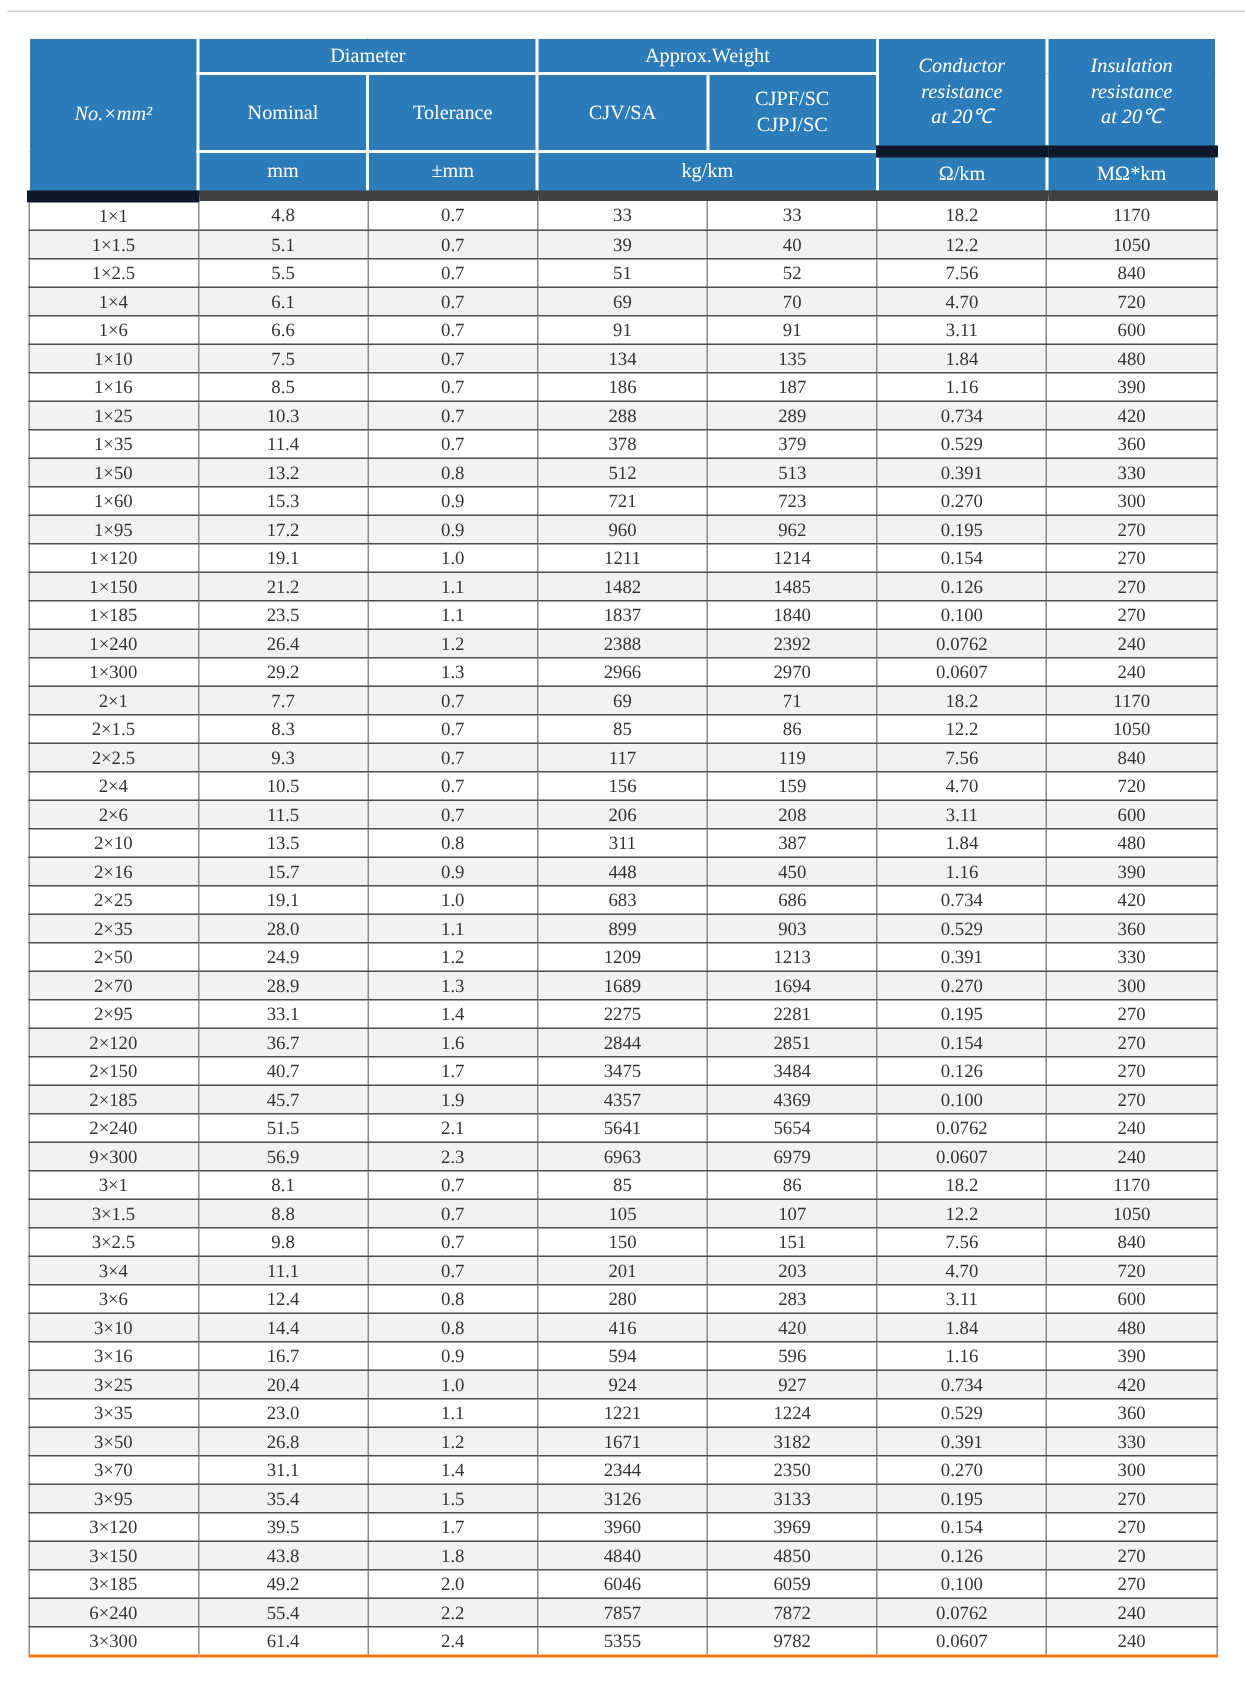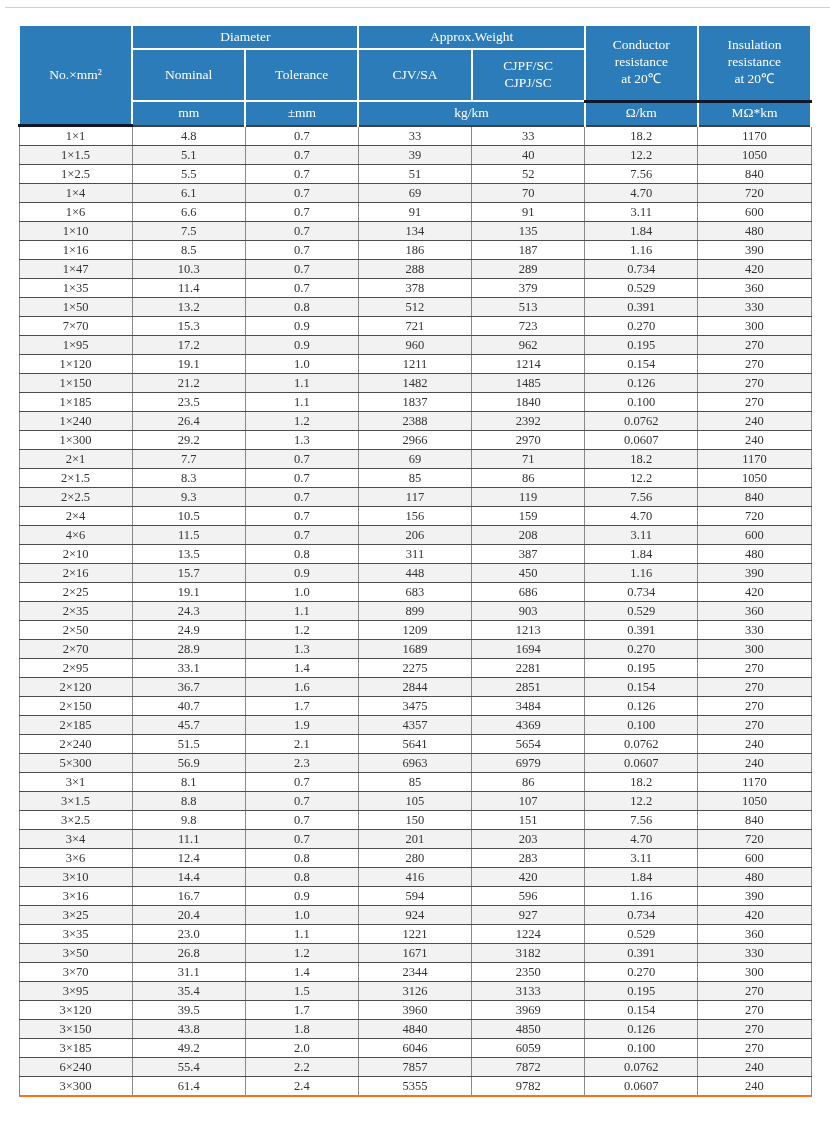--- a/index.html
+++ b/index.html
@@ -36,35 +36,35 @@
     line-height: 1.25;
     text-align: center;
     vertical-align: middle;
     border: 2px solid #ffffff;
     white-space: pre-line;
     padding: 1px 2px;
   }
   thead tr.group-row th { height: 20px; }
   thead tr.label-row th { height: 48px; }
   thead tr.units-row th { height: 20px; border-bottom: none; }
-  thead th.tall { border-bottom: 3px solid #0f172a; }
+  thead th.tall { border-bottom: 8px solid #0f172a; font-style: italic; }
   tbody td {
     text-align: center;
     vertical-align: middle;
     font-size: 12.5px;
     color: #333333;
     height: 18px;
     padding: 0 2px;
     border: 1px solid #8a8a8a;
     border-top: 1px solid #4d4d4d;
     border-bottom: 1px solid #4d4d4d;
     background: #ffffff;
     line-height: 18px;
   }
-  tbody tr:first-child td { border-top: 2px solid #404040; }
+  tbody tr:first-child td { border-top: 7px solid #404040; }
   tbody tr:last-child td { border-bottom: 2px solid #f97316; }
   tbody tr:nth-child(even) td { background: #f2f2f2; }
 </style>
 </head>
 <body>
 
 <div class="top-rule"></div>
 
 <table class="spec">
   <thead>
@@ -152,21 +152,21 @@
       <tr>
     <td>1×16</td>
     <td>8.5</td>
     <td>0.7</td>
     <td>186</td>
     <td>187</td>
     <td>1.16</td>
     <td>390</td>
   </tr>
       <tr>
-    <td>1×47</td>
+    <td>1×25</td>
     <td>10.3</td>
     <td>0.7</td>
     <td>288</td>
     <td>289</td>
     <td>0.734</td>
     <td>420</td>
   </tr>
       <tr>
     <td>1×35</td>
     <td>11.4</td>
@@ -179,21 +179,21 @@
       <tr>
     <td>1×50</td>
     <td>13.2</td>
     <td>0.8</td>
     <td>512</td>
     <td>513</td>
     <td>0.391</td>
     <td>330</td>
   </tr>
       <tr>
-    <td>7×70</td>
+    <td>1×60</td>
     <td>15.3</td>
     <td>0.9</td>
     <td>721</td>
     <td>723</td>
     <td>0.270</td>
     <td>300</td>
   </tr>
       <tr>
     <td>1×95</td>
     <td>17.2</td>
@@ -278,21 +278,21 @@
       <tr>
     <td>2×4</td>
     <td>10.5</td>
     <td>0.7</td>
     <td>156</td>
     <td>159</td>
     <td>4.70</td>
     <td>720</td>
   </tr>
       <tr>
-    <td>4×6</td>
+    <td>2×6</td>
     <td>11.5</td>
     <td>0.7</td>
     <td>206</td>
     <td>208</td>
     <td>3.11</td>
     <td>600</td>
   </tr>
       <tr>
     <td>2×10</td>
     <td>13.5</td>
@@ -315,21 +315,21 @@
     <td>2×25</td>
     <td>19.1</td>
     <td>1.0</td>
     <td>683</td>
     <td>686</td>
     <td>0.734</td>
     <td>420</td>
   </tr>
       <tr>
     <td>2×35</td>
-    <td>24.3</td>
+    <td>28.0</td>
     <td>1.1</td>
     <td>899</td>
     <td>903</td>
     <td>0.529</td>
     <td>360</td>
   </tr>
       <tr>
     <td>2×50</td>
     <td>24.9</td>
     <td>1.2</td>
@@ -386,21 +386,21 @@
       <tr>
     <td>2×240</td>
     <td>51.5</td>
     <td>2.1</td>
     <td>5641</td>
     <td>5654</td>
     <td>0.0762</td>
     <td>240</td>
   </tr>
       <tr>
-    <td>5×300</td>
+    <td>9×300</td>
     <td>56.9</td>
     <td>2.3</td>
     <td>6963</td>
     <td>6979</td>
     <td>0.0607</td>
     <td>240</td>
   </tr>
       <tr>
     <td>3×1</td>
     <td>8.1</td>

